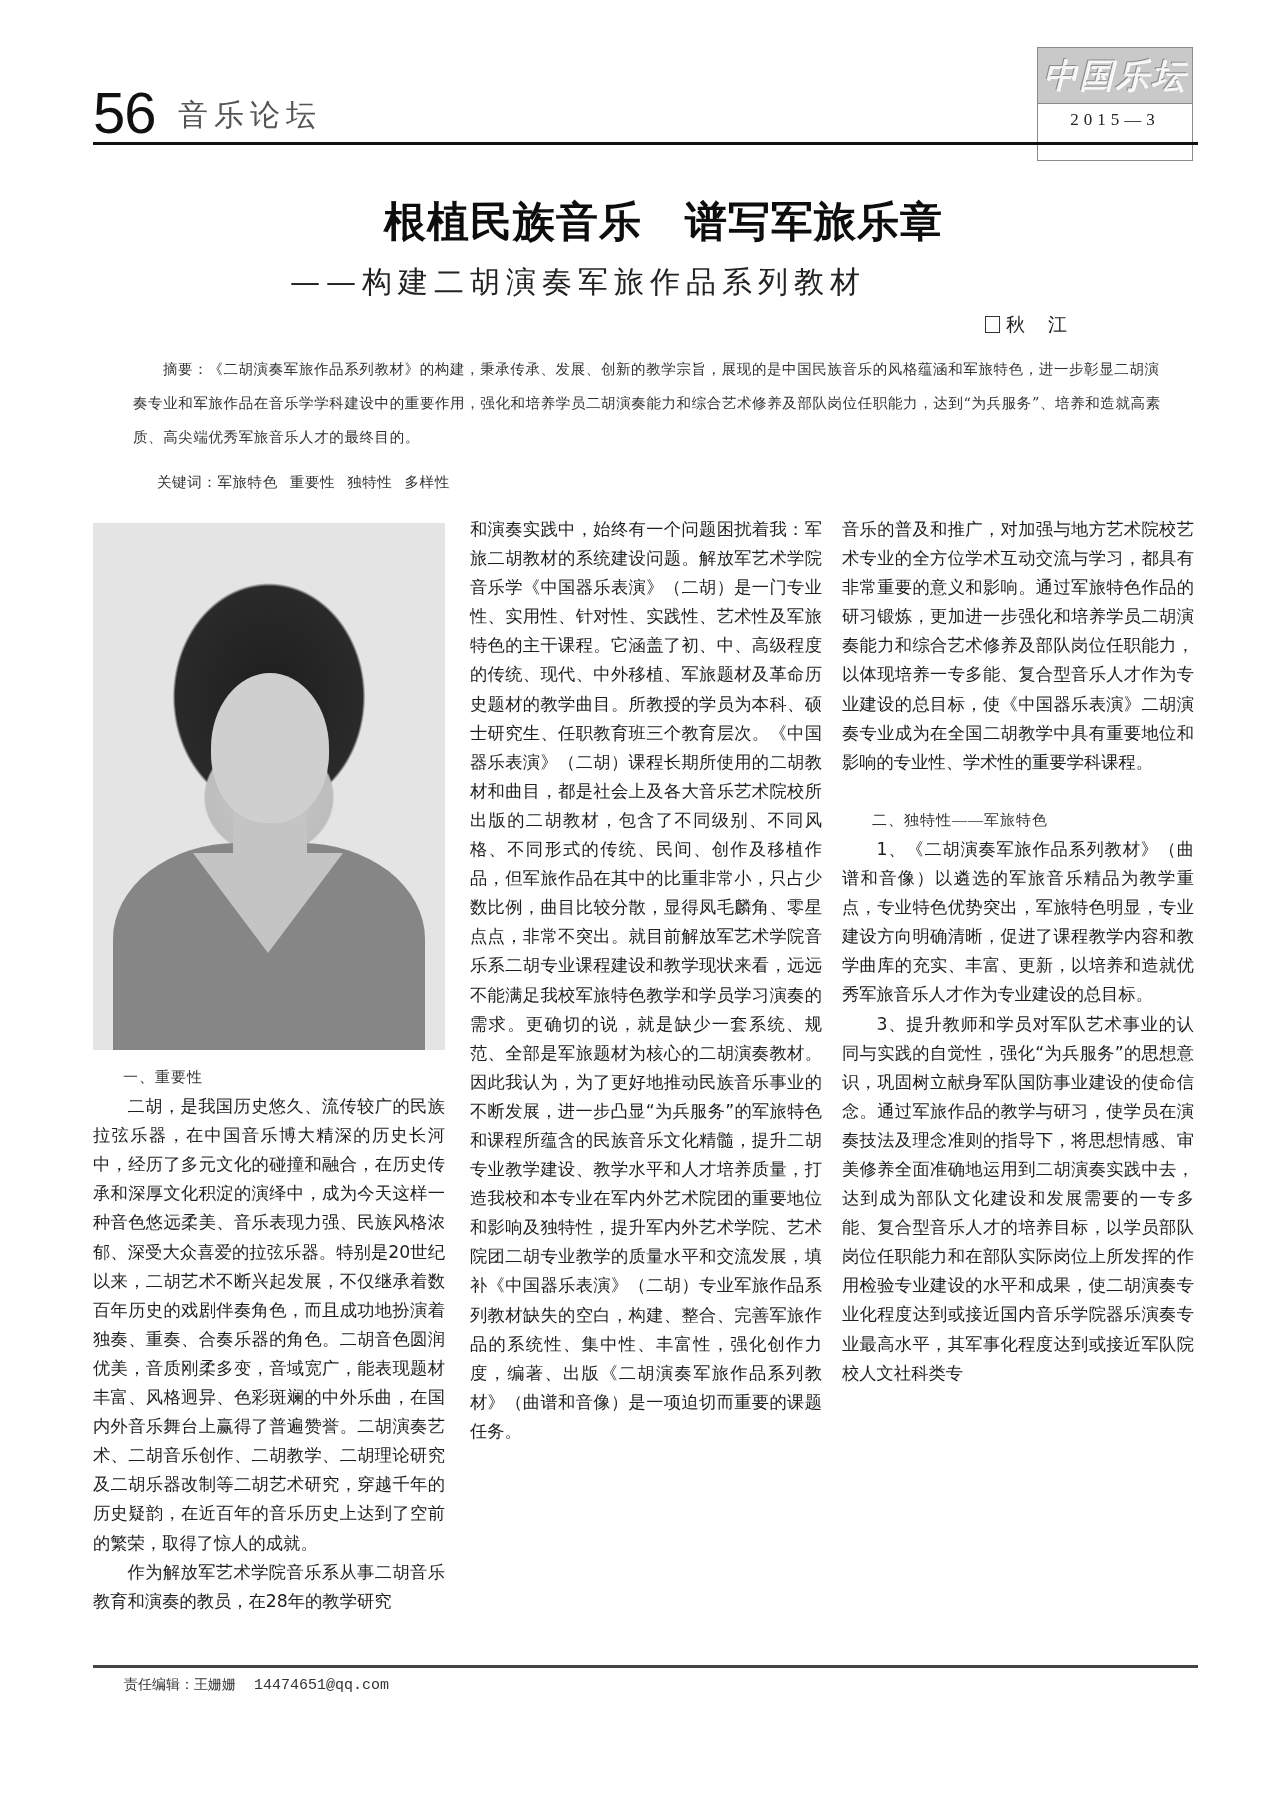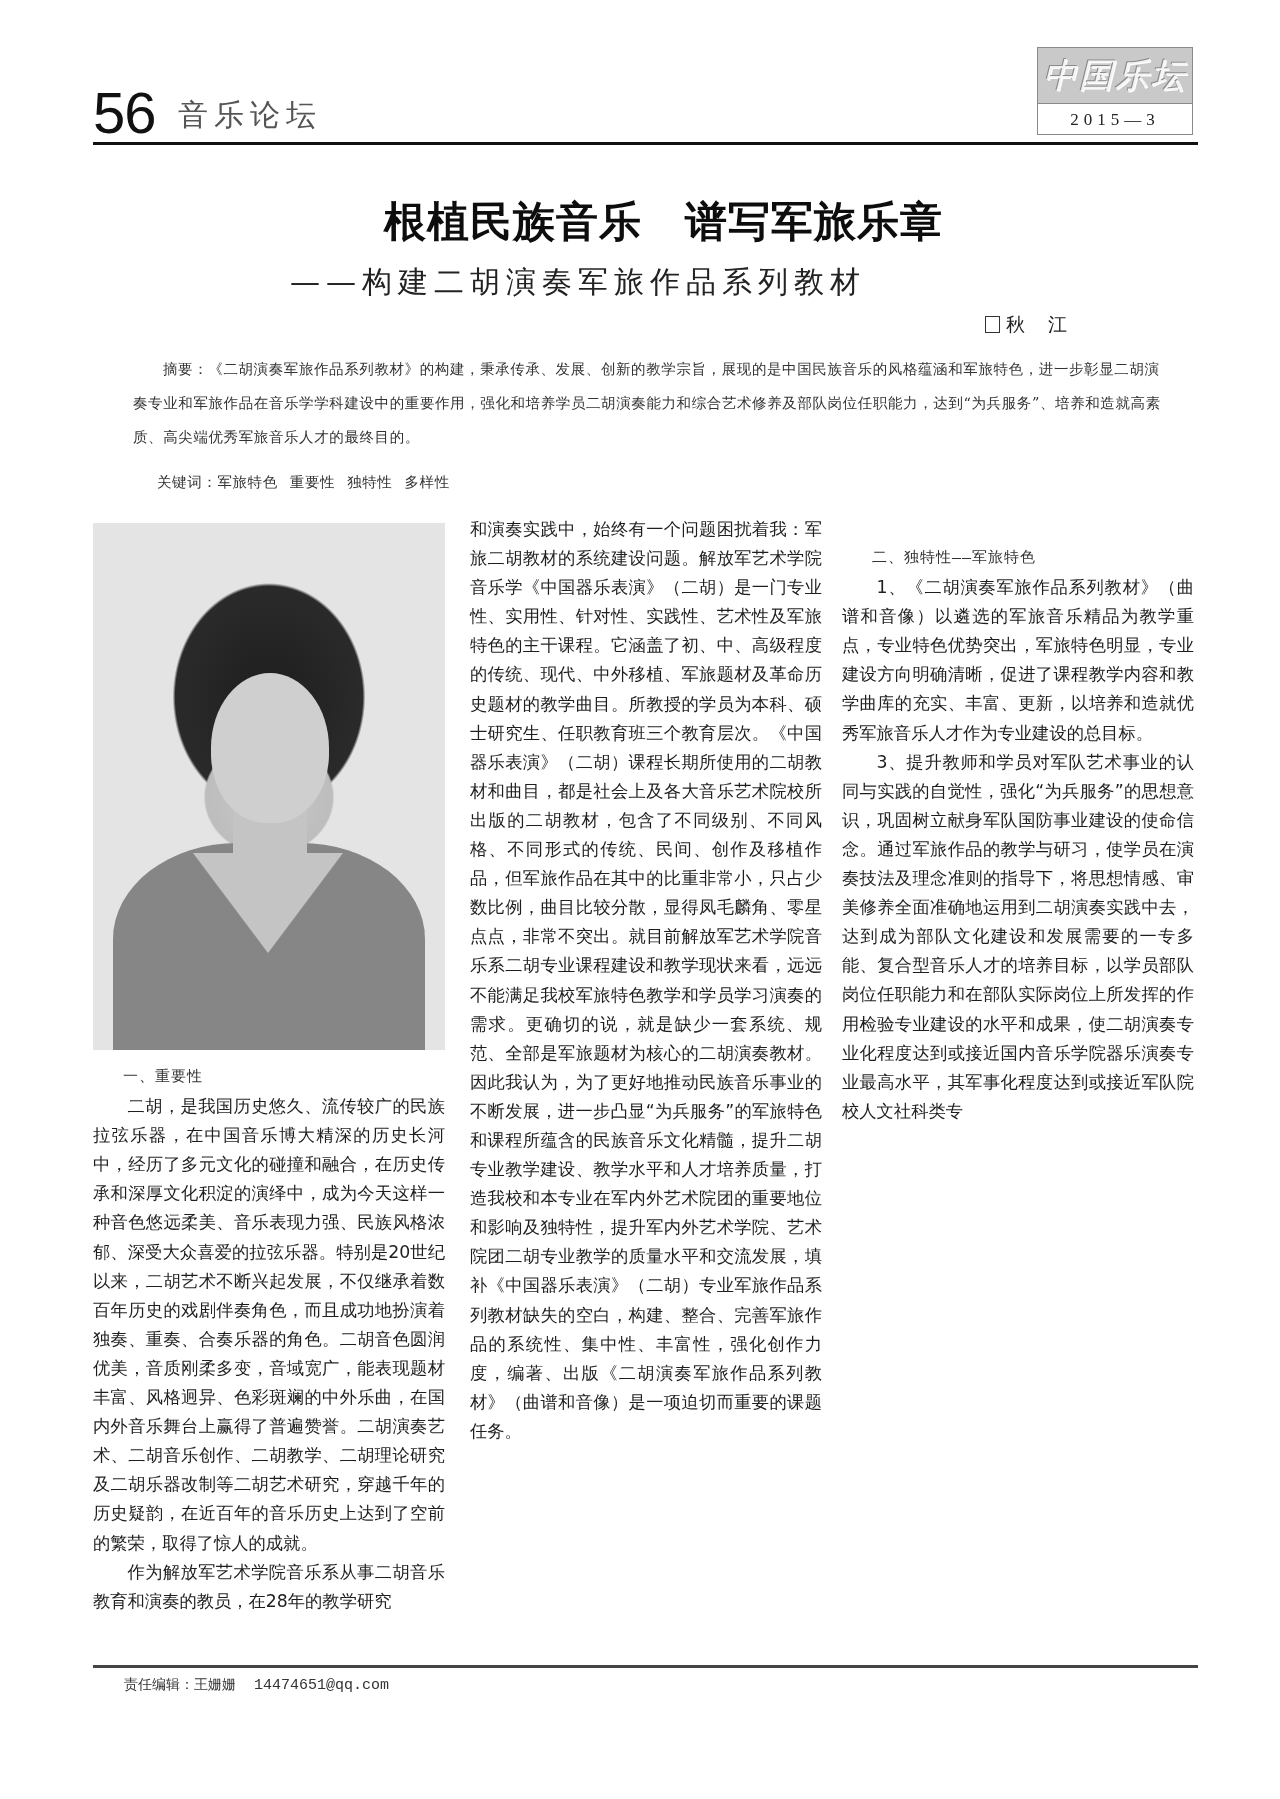--- a/index.html
+++ b/index.html
@@ -27,21 +27,21 @@
   }
   .section-name {
     left: 178px; top: 98px;
     font-family: Liberation Serif, serif;
     font-size: 30px; line-height: 34px;
     color: #555;
     letter-spacing: 6px;
   }
   .mast-box {
     left: 1037px; top: 47px;
-    width: 156px; height: 88px;
+    width: 156px; height: 114px;
     border: 1px solid #8a8a8a;
     box-sizing: border-box;
   }
   .mast-top {
     height: 55px;
     background: #c9c9c9;
     border-bottom: 1px solid #8a8a8a;
     display: flex; align-items: center; justify-content: center;
     font-family: "DejaVu Serif", serif;
     font-size: 34px; color: #f4f4f4;
@@ -161,21 +161,21 @@
     color: #1e1e1e;
     text-align: justify;
   }
   .col p {
     margin: 0;
     text-indent: 2em;
   }
   .col p.noindent { text-indent: 0; }
   .col h3 {
     margin: 0;
-    font-family: Liberation Mono, monospace;
+    font-family: Liberation Serif, serif;
     font-weight: normal;
     font-size: 15px;
     line-height: 29.1px;
     color: #333;
     text-indent: 2em;
     letter-spacing: 1px;
   }
   .col-left {
     left: 93px; top: 1063px; width: 352px;
   }
@@ -237,20 +237,21 @@
   <h3>一、重要性</h3>
   <p>二胡，是我国历史悠久、流传较广的民族拉弦乐器，在中国音乐博大精深的历史长河中，经历了多元文化的碰撞和融合，在历史传承和深厚文化积淀的演绎中，成为今天这样一种音色悠远柔美、音乐表现力强、民族风格浓郁、深受大众喜爱的拉弦乐器。特别是20世纪以来，二胡艺术不断兴起发展，不仅继承着数百年历史的戏剧伴奏角色，而且成功地扮演着独奏、重奏、合奏乐器的角色。二胡音色圆润优美，音质刚柔多变，音域宽广，能表现题材丰富、风格迥异、色彩斑斓的中外乐曲，在国内外音乐舞台上赢得了普遍赞誉。二胡演奏艺术、二胡音乐创作、二胡教学、二胡理论研究及二胡乐器改制等二胡艺术研究，穿越千年的历史疑韵，在近百年的音乐历史上达到了空前的繁荣，取得了惊人的成就。</p>
   <p>作为解放军艺术学院音乐系从事二胡音乐教育和演奏的教员，在28年的教学研究</p>
 </div>
 
 <div class="abs col col-mid">
   <p class="noindent">和演奏实践中，始终有一个问题困扰着我：军旅二胡教材的系统建设问题。解放军艺术学院音乐学《中国器乐表演》（二胡）是一门专业性、实用性、针对性、实践性、艺术性及军旅特色的主干课程。它涵盖了初、中、高级程度的传统、现代、中外移植、军旅题材及革命历史题材的教学曲目。所教授的学员为本科、硕士研究生、任职教育班三个教育层次。《中国器乐表演》（二胡）课程长期所使用的二胡教材和曲目，都是社会上及各大音乐艺术院校所出版的二胡教材，包含了不同级别、不同风格、不同形式的传统、民间、创作及移植作品，但军旅作品在其中的比重非常小，只占少数比例，曲目比较分散，显得凤毛麟角、零星点点，非常不突出。就目前解放军艺术学院音乐系二胡专业课程建设和教学现状来看，远远不能满足我校军旅特色教学和学员学习演奏的需求。更确切的说，就是缺少一套系统、规范、全部是军旅题材为核心的二胡演奏教材。因此我认为，为了更好地推动民族音乐事业的不断发展，进一步凸显“为兵服务”的军旅特色和课程所蕴含的民族音乐文化精髓，提升二胡专业教学建设、教学水平和人才培养质量，打造我校和本专业在军内外艺术院团的重要地位和影响及独特性，提升军内外艺术学院、艺术院团二胡专业教学的质量水平和交流发展，填补《中国器乐表演》（二胡）专业军旅作品系列教材缺失的空白，构建、整合、完善军旅作品的系统性、集中性、丰富性，强化创作力度，编著、出版《二胡演奏军旅作品系列教材》（曲谱和音像）是一项迫切而重要的课题任务。</p>
 </div>
 
 <div class="abs col col-right">
+  <p class="noindent">音乐的普及和推广，对加强与地方艺术院校艺术专业的全方位学术互动交流与学习，都具有非常重要的意义和影响。通过军旅特色作品的研习锻炼，更加进一步强化和培养学员二胡演奏能力和综合艺术修养及部队岗位任职能力，以体现培养一专多能、复合型音乐人才作为专业建设的总目标，使《中国器乐表演》二胡演奏专业成为在全国二胡教学中具有重要地位和影响的专业性、学术性的重要学科课程。</p>
   <div class="gap"></div>
   <h3>二、独特性——军旅特色</h3>
   <p>1、《二胡演奏军旅作品系列教材》（曲谱和音像）以遴选的军旅音乐精品为教学重点，专业特色优势突出，军旅特色明显，专业建设方向明确清晰，促进了课程教学内容和教学曲库的充实、丰富、更新，以培养和造就优秀军旅音乐人才作为专业建设的总目标。</p>
   <p>3、提升教师和学员对军队艺术事业的认同与实践的自觉性，强化“为兵服务”的思想意识，巩固树立献身军队国防事业建设的使命信念。通过军旅作品的教学与研习，使学员在演奏技法及理念准则的指导下，将思想情感、审美修养全面准确地运用到二胡演奏实践中去，达到成为部队文化建设和发展需要的一专多能、复合型音乐人才的培养目标，以学员部队岗位任职能力和在部队实际岗位上所发挥的作用检验专业建设的水平和成果，使二胡演奏专业化程度达到或接近国内音乐学院器乐演奏专业最高水平，其军事化程度达到或接近军队院校人文社科类专</p>
 </div>
 
 <div class="abs bottom-rule"></div>
 <div class="abs editor-line">
   <span class="label">责任编辑：王姗姗</span>&nbsp;&nbsp;<span>14474651@qq.com</span>
 </div>

